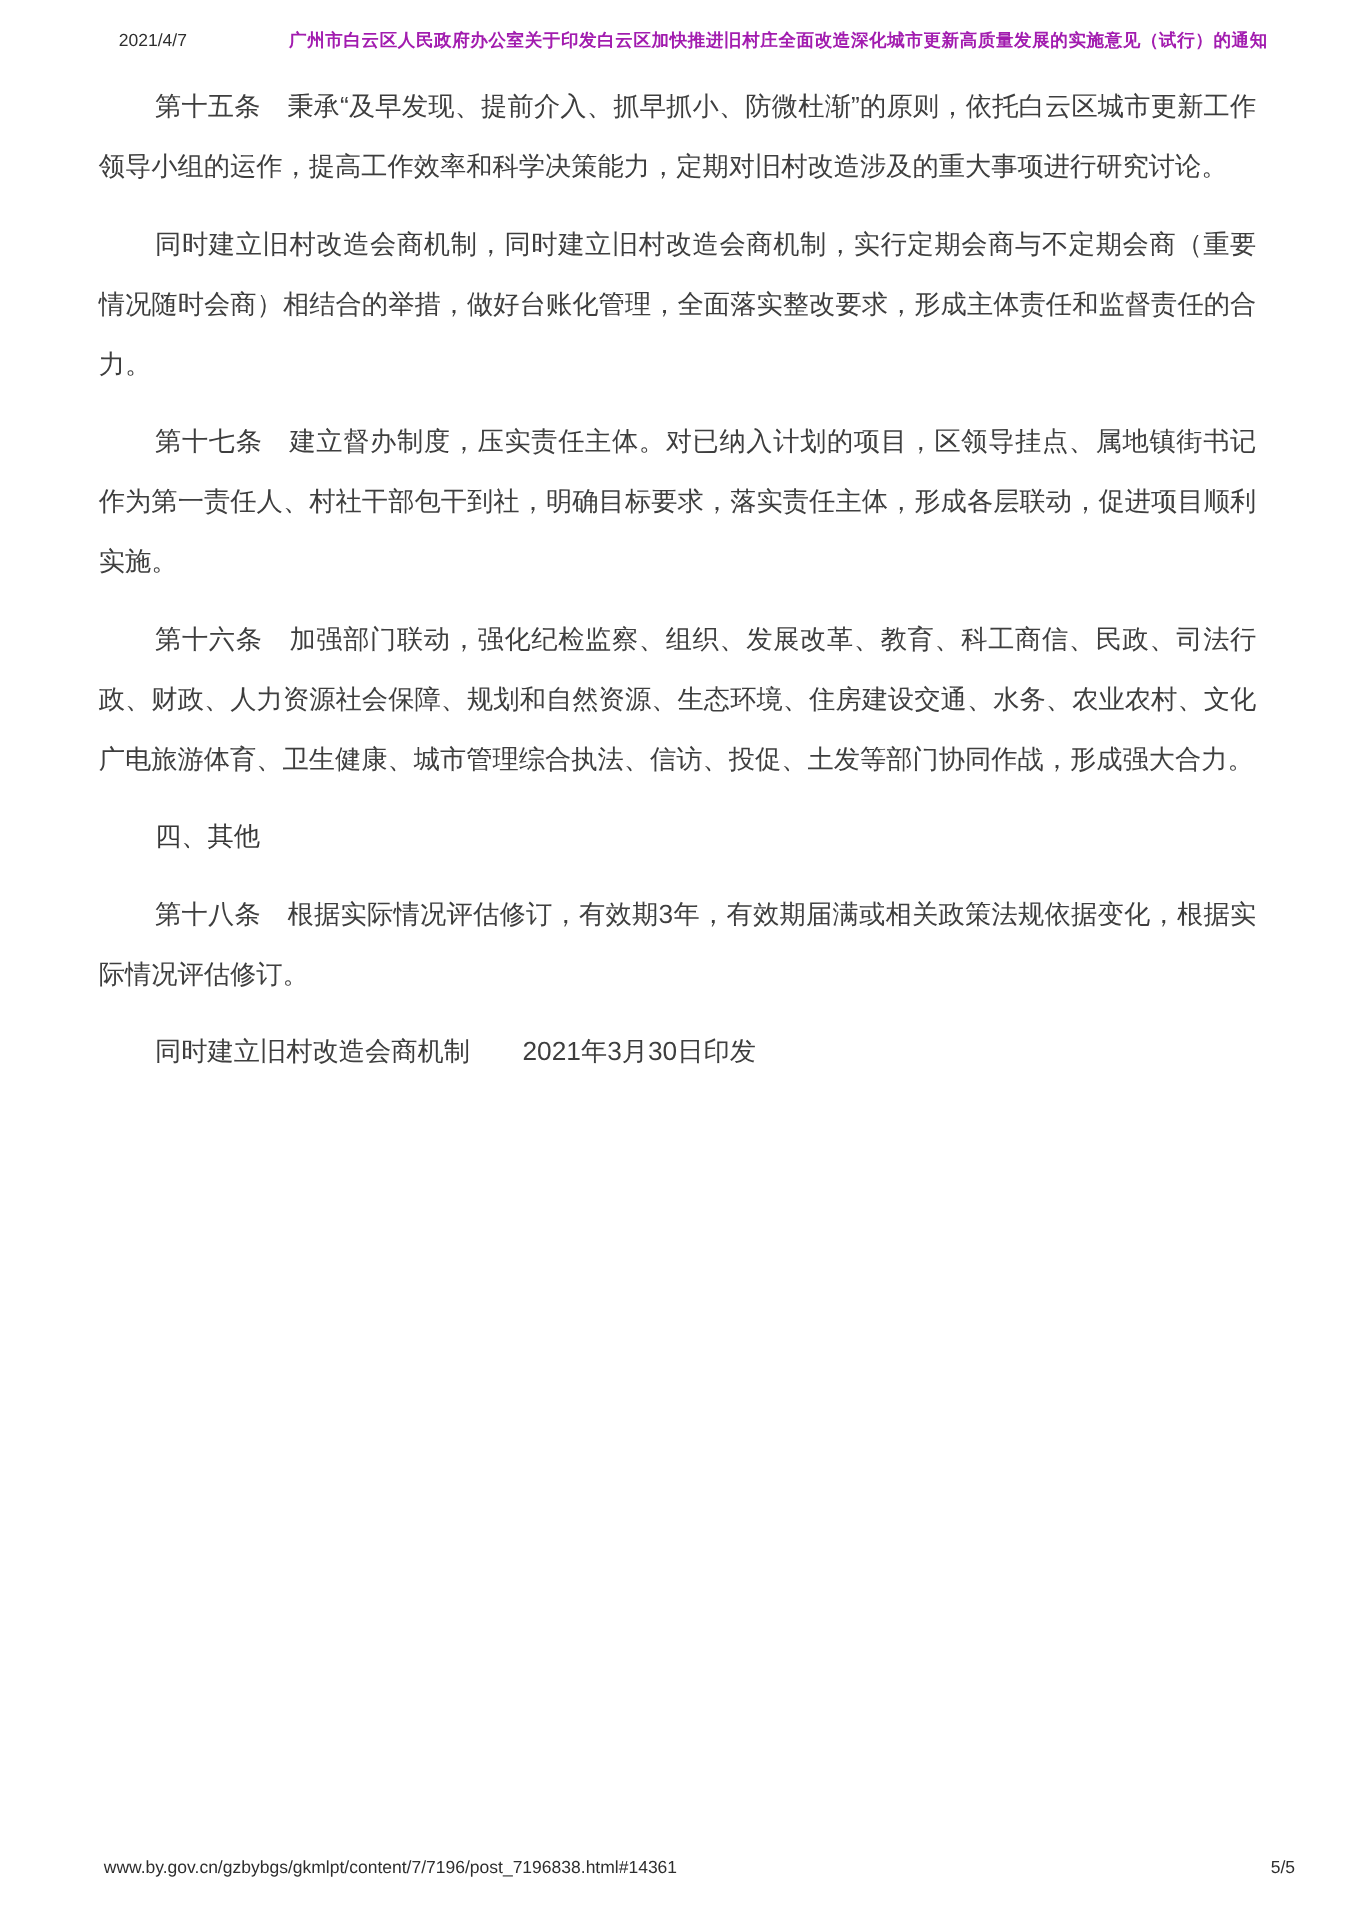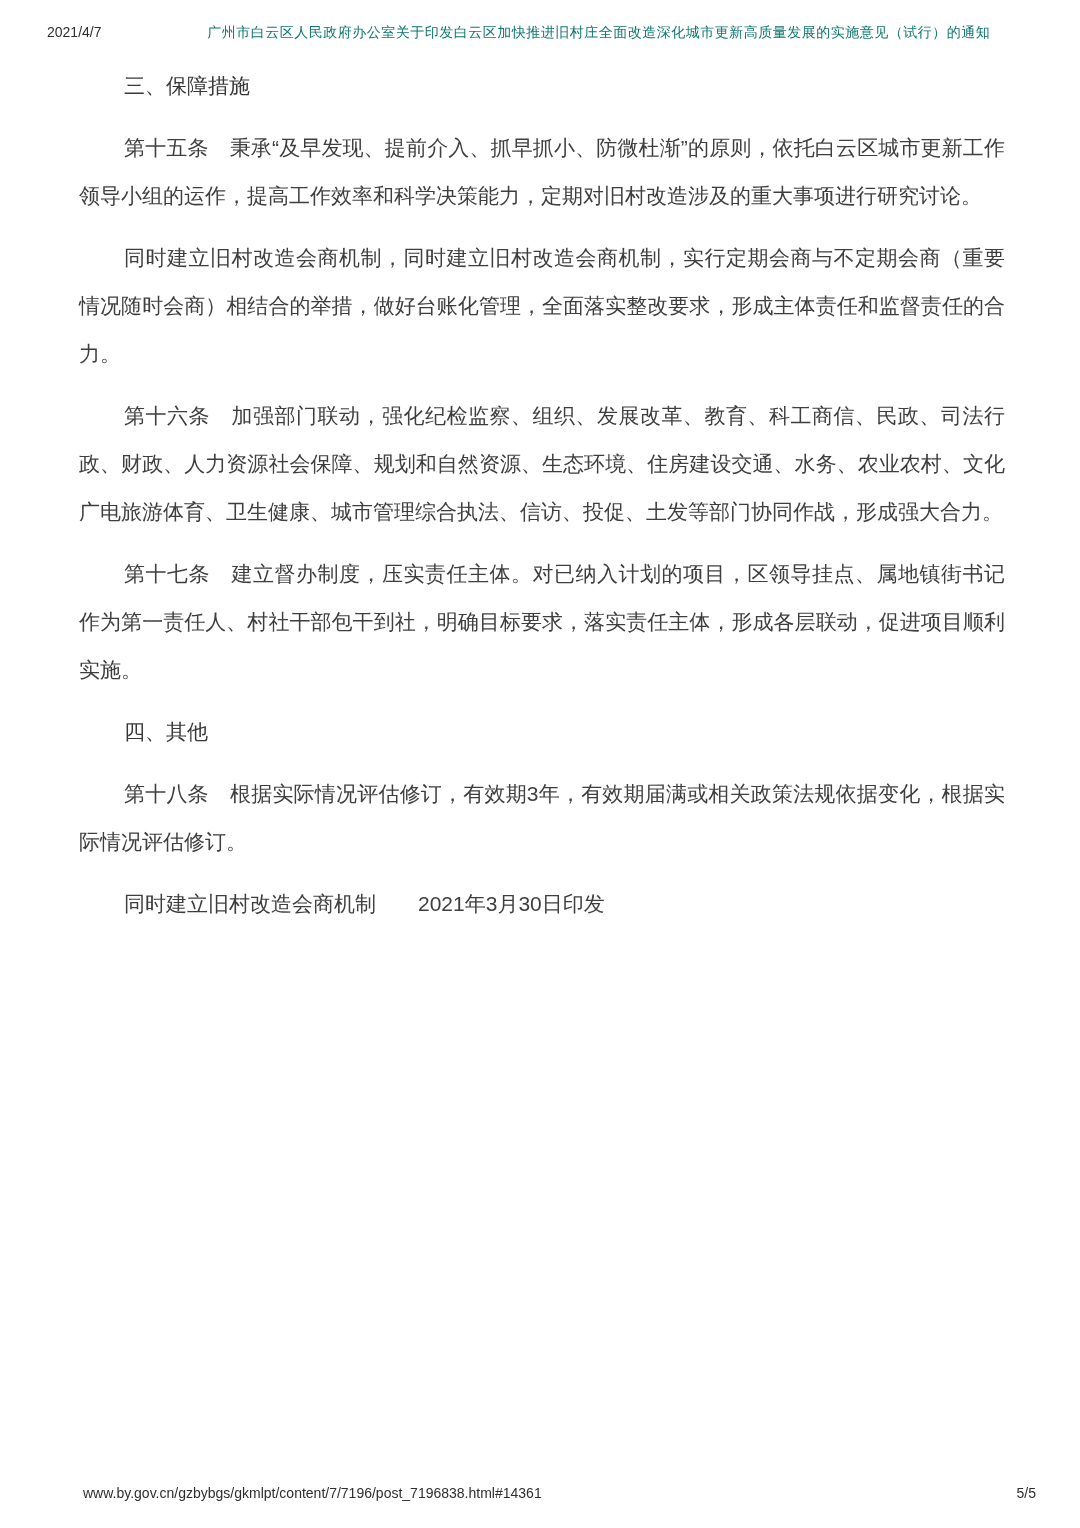--- a/index.html
+++ b/index.html
@@ -20,28 +20,29 @@
   .print-header {
     position: absolute;
     top: 24px;
     left: 47px;
     right: 44px;
     display: flex;
     align-items: flex-start;
     font-size: 14px;
     color: #2e2e2e;
   }
-  .print-date { flex: none; white-space: nowrap; }
+  .print-date { flex: none; white-space: nowrap; margin-left: 48px; }
   .print-title {
     flex: 1;
     text-align: center;
     padding-left: 60px;
     font-size: 14px;
-    color: #0f766e;
+    color: #a21caf;
     letter-spacing: 0.5px;
+    font-weight: bold;
   }
   
   .doc-body {
     position: absolute;
     top: 62px;
     left: 79px;
     right: 75px;
     font-size: 21px;
     line-height: 48px;
     color: #3e3e3e;
@@ -81,25 +82,24 @@
 <body>
 
 <div class="page">
 
   <header class="print-header">
     <span class="print-date">2021/4/7</span>
     <span class="print-title">广州市白云区人民政府办公室关于印发白云区加快推进旧村庄全面改造深化城市更新高质量发展的实施意见（试行）的通知</span>
   </header>
 
   <main class="doc-body" id="doc-body">
-      <p class="heading">三、保障措施</p>
       <p class="paragraph">第十五条　秉承“及早发现、提前介入、抓早抓小、防微杜渐”的原则，依托白云区城市更新工作领导小组的运作，提高工作效率和科学决策能力，定期对旧村改造涉及的重大事项进行研究讨论。</p>
       <p class="paragraph">同时建立旧村改造会商机制，同时建立旧村改造会商机制，实行定期会商与不定期会商（重要情况随时会商）相结合的举措，做好台账化管理，全面落实整改要求，形成主体责任和监督责任的合力。</p>
+      <p class="paragraph">第十七条　建立督办制度，压实责任主体。对已纳入计划的项目，区领导挂点、属地镇街书记作为第一责任人、村社干部包干到社，明确目标要求，落实责任主体，形成各层联动，促进项目顺利实施。</p>
       <p class="paragraph">第十六条　加强部门联动，强化纪检监察、组织、发展改革、教育、科工商信、民政、司法行政、财政、人力资源社会保障、规划和自然资源、生态环境、住房建设交通、水务、农业农村、文化广电旅游体育、卫生健康、城市管理综合执法、信访、投促、土发等部门协同作战，形成强大合力。</p>
-      <p class="paragraph">第十七条　建立督办制度，压实责任主体。对已纳入计划的项目，区领导挂点、属地镇街书记作为第一责任人、村社干部包干到社，明确目标要求，落实责任主体，形成各层联动，促进项目顺利实施。</p>
       <p class="heading">四、其他</p>
       <p class="paragraph">第十八条　根据实际情况评估修订，有效期3年，有效期届满或相关政策法规依据变化，根据实际情况评估修订。</p>
       <p class="paragraph">同时建立旧村改造会商机制　　2021年3月30日印发</p>
     </main>
 
   <footer class="print-footer">
     <span class="footer-url">www.by.gov.cn/gzbybgs/gkmlpt/content/7/7196/post_7196838.html#14361</span>
     <span class="footer-page">5/5</span>
   </footer>
 

